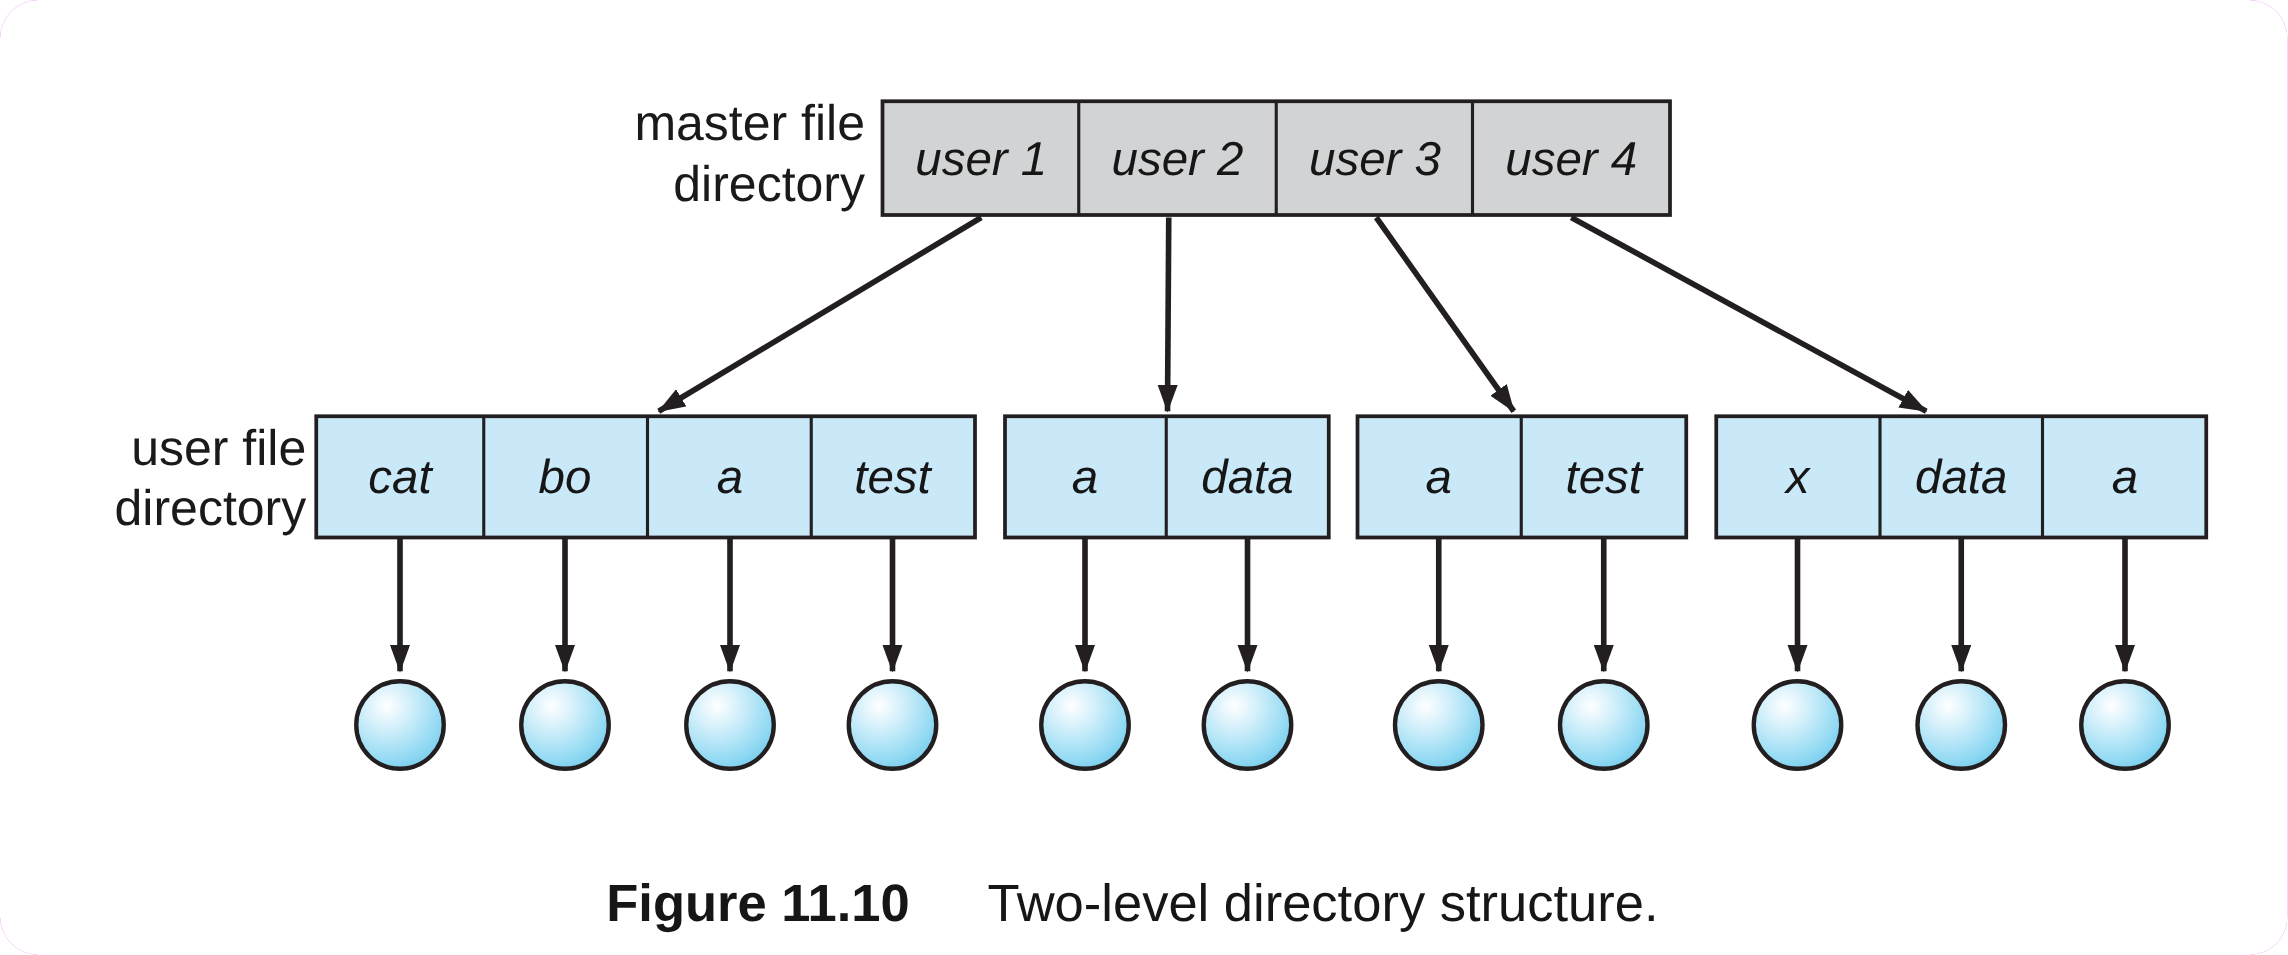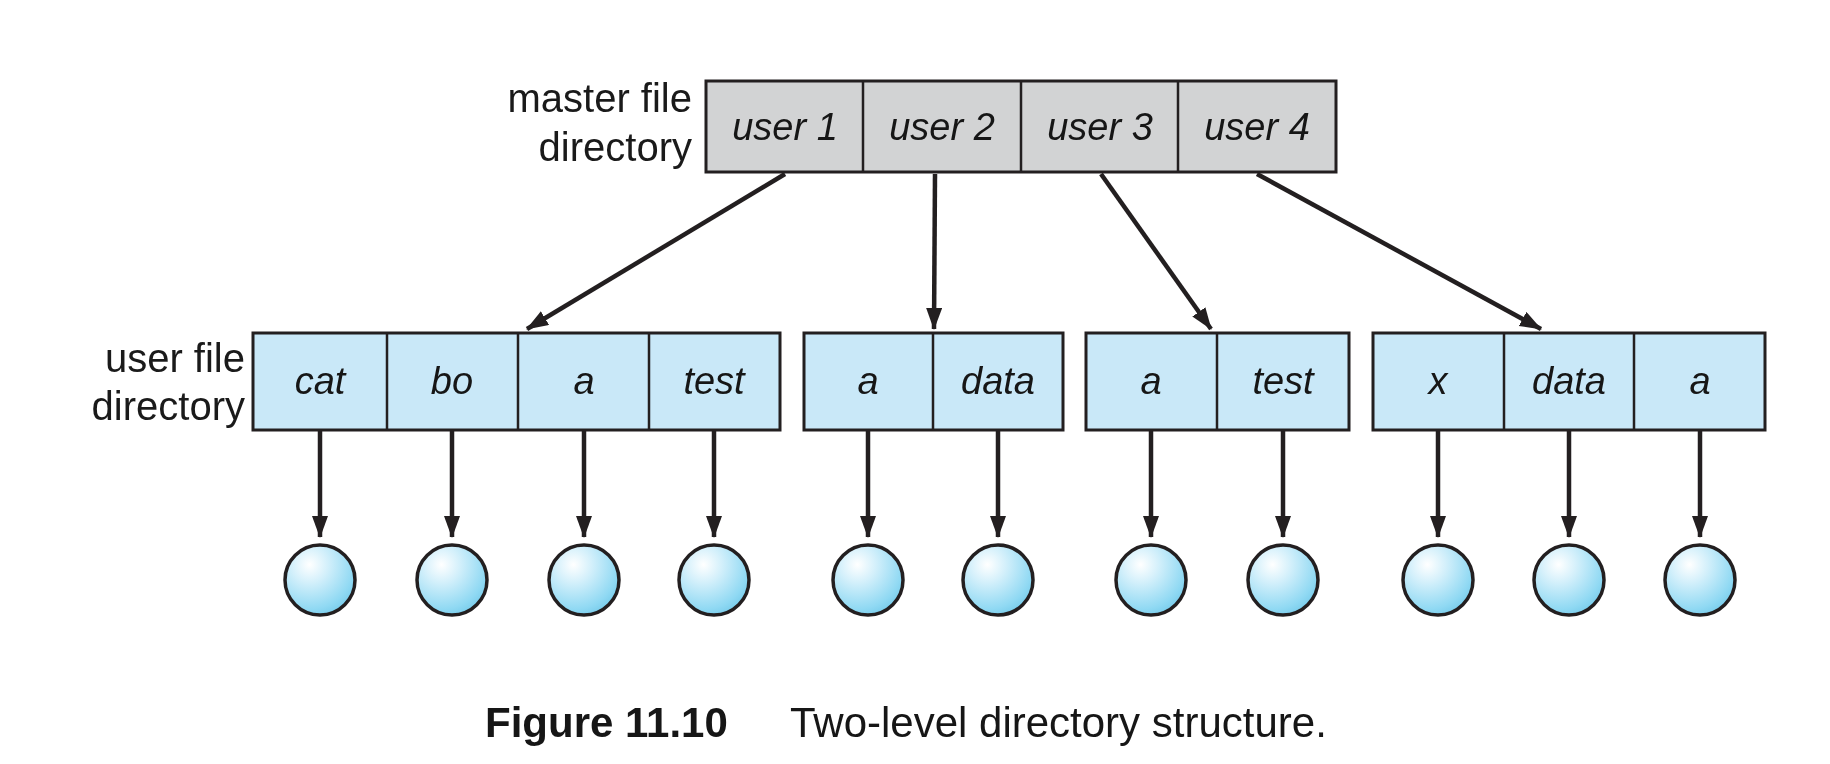--- a/index.html
+++ b/index.html
@@ -2,20 +2,21 @@
 <html><head>
 <meta charset="utf-8">
 <style>
   html, body { margin: 0; padding: 0; background: #ffffff; }
   .canvas {
     position: relative;
     width: 1830px;
     height: 764px;
     background: #d946ef;
     overflow: hidden;
+    border-radius: 31px;
   }
   svg text { font-family: "Liberation Sans", sans-serif; }
   .row-label   { font-size: 40px; fill: #1a1a1a; }
   .cell-text   { font-size: 38px; font-style: italic; fill: #161616; }
   .caption-bold{ font-size: 42px; font-weight: bold; fill: #161616; }
   .caption-reg { font-size: 42px; fill: #161616; }
   .box         { stroke: #231f20; stroke-width: 3; }
   .divider     { stroke: #231f20; stroke-width: 2.5; }
   .arrow       { stroke: #231f20; stroke-width: 4.5; fill: none; }
   .file-circle { stroke: #231f20; stroke-width: 3.5; }

